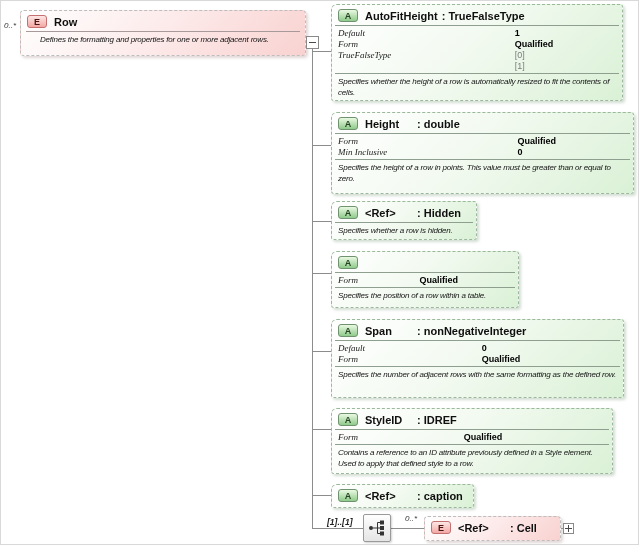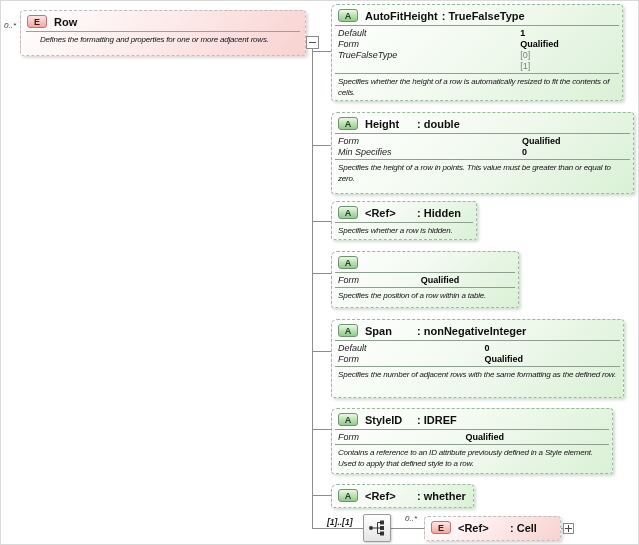--- a/index.html
+++ b/index.html
@@ -29,21 +29,21 @@
     font-size:9px;font-weight:bold;box-sizing:border-box;
   }
   .badge-a{border:1px solid #6f936f;background:linear-gradient(#eaf9e2,#8fca8b);color:#23421f;}
   .badge-e{border:1px solid #c47070;background:linear-gradient(#fce7e5,#f3a8a4);color:#4a1410;}
   .title{font-size:11px;font-weight:bold;color:#0f0f0f;white-space:nowrap;display:flex;}
   .tname{min-width:48px;margin-right:4px;}
   .divider{border-top:1px solid #8f9f8f;margin:0 3px;flex:0 0 auto;}
   .elem-box .divider{border-top-color:#a89a9a;margin:0 5px;}
   .details{display:table;padding:2px 6px 1px 6px;font-size:9px;line-height:11px;flex:0 0 auto;}
   .drow{display:table-row;}
-  .dlabel{display:table-cell;font-style:italic;color:#1a1a1a;padding-right:14px;white-space:nowrap;}
+  .dlabel{display:table-cell;font-style:italic;color:#1a1a1a;padding-right:14px;white-space:nowrap;font-family:Liberation Serif, serif;}
   .dvalue{display:table-cell;font-weight:bold;color:#000;white-space:nowrap;}
   .drow.enum .dvalue{font-weight:normal;color:#7d7d7d;}
   .desc{
     padding:3px 6px 19px 6px;font-size:8px;letter-spacing:-0.2px;
     font-style:italic;color:#141414;line-height:1.35;
   }
   .elem-box .desc{padding:3px 7px;margin-left:12px;}
 
   
   .card{position:absolute;z-index:1;font-size:8px;font-style:italic;color:#333;white-space:nowrap;}
@@ -137,21 +137,21 @@
         <span class="ttype">: double</span>
       </span>
     </div>
     <div class="divider"></div>
     <div class="details">
       <div class="drow">
         <span class="dlabel">Form</span>
         <span class="dvalue">Qualified</span>
       </div>
       <div class="drow">
-        <span class="dlabel">Min Specifies</span>
+        <span class="dlabel">Min Inclusive</span>
         <span class="dvalue">0</span>
       </div>
     </div>
     <div class="divider"></div>
     <div class="desc">Specifies the height of a row in points. This value must be greater than or equal to zero.</div>
   </div>
 
   <div class="box attr-box" style="left:330px;top:200px;width:146px;height:39px;">
     <div class="box-header">
       <span class="badge badge-a">A</span>
@@ -219,21 +219,21 @@
     </div>
     <div class="divider"></div>
     <div class="desc">Contains a reference to an ID attribute previously defined in a Style element. Used to apply that defined style to a row.</div>
   </div>
 
   <div class="box attr-box" style="left:330px;top:483px;width:143px;height:24px;">
     <div class="box-header">
       <span class="badge badge-a">A</span>
       <span class="title">
         <span class="tname">&lt;Ref&gt;</span>
-        <span class="ttype">: whether</span>
+        <span class="ttype">: caption</span>
       </span>
     </div>
   </div>
 
   <span class="card occ" style="left:326px;top:516px;font-style:italic;">[1]..[1]</span>
 
   <div class="seq-box" style="left:362px;top:513px;width:28px;height:28px;">
     <svg width="24" height="24">
       <circle cx="6" cy="12" r="2" fill="#333"></circle>
       <line x1="8" y1="12" x2="15" y2="12" stroke="#333" stroke-width="1"></line>

